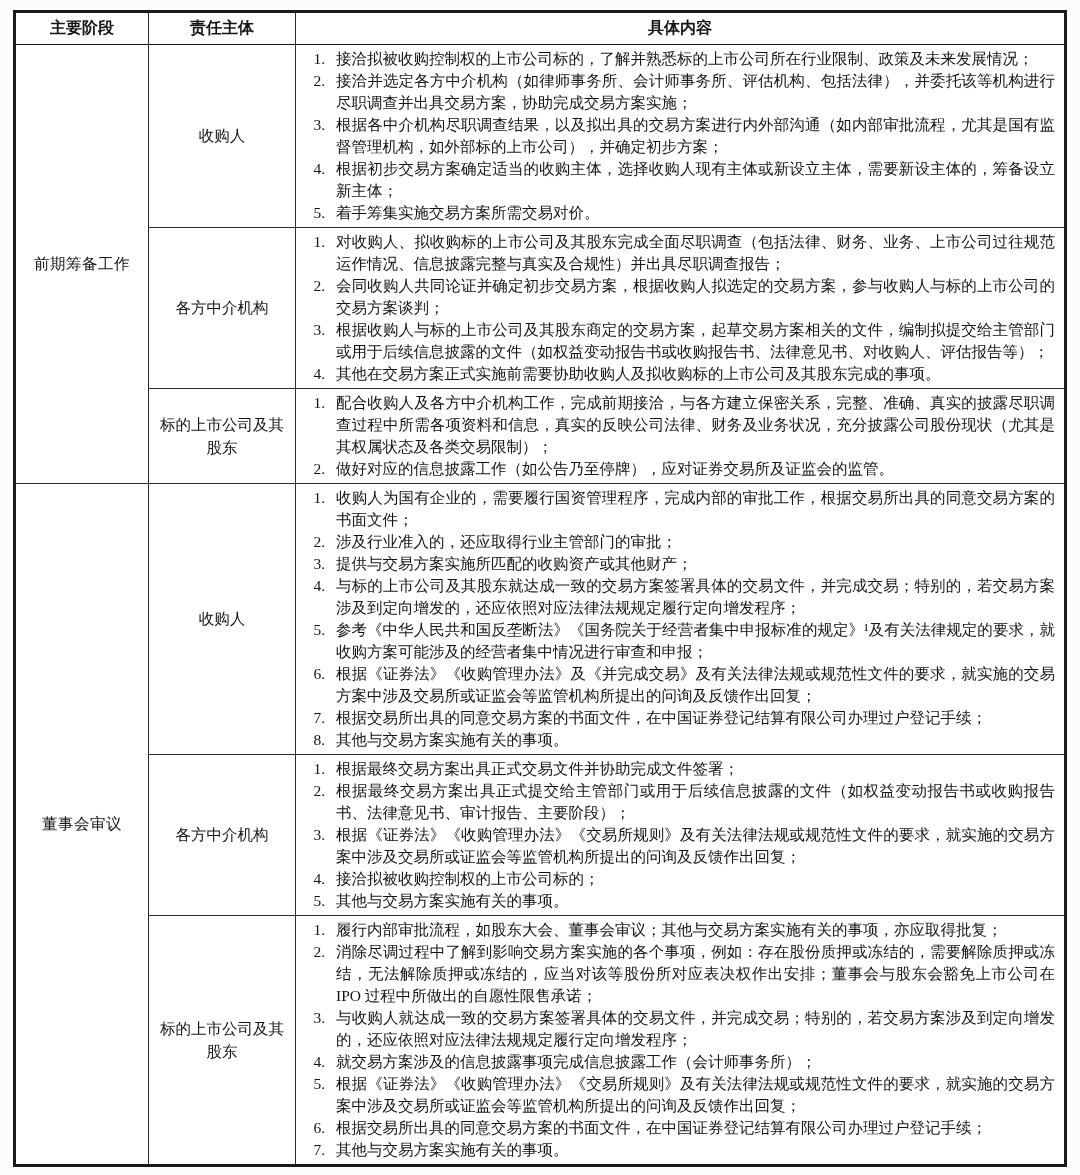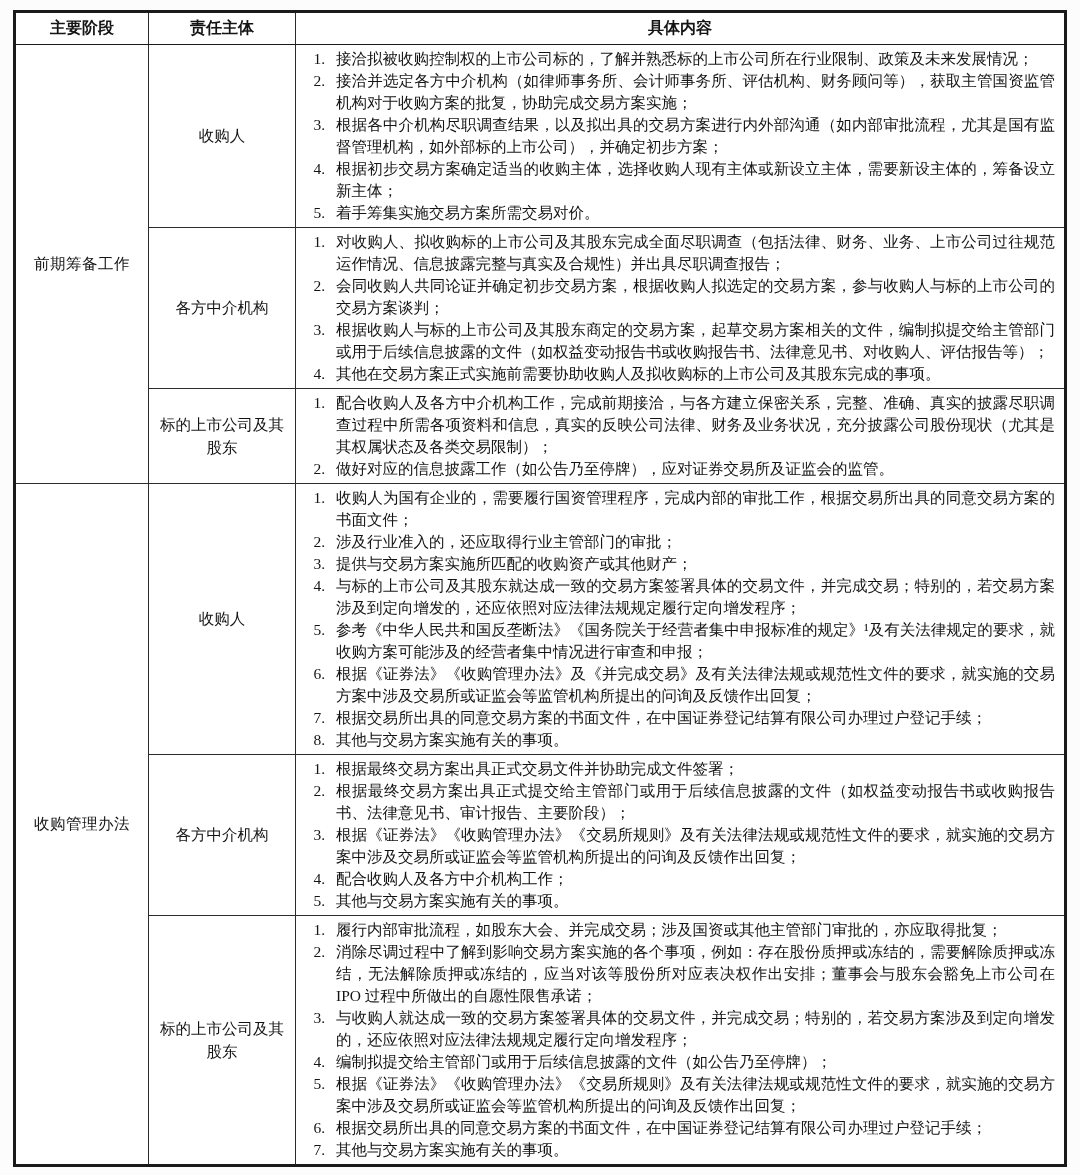--- a/index.html
+++ b/index.html
@@ -83,21 +83,21 @@
         <th>具体内容</th>
       </tr>
     </thead>
     <tbody>
         <tr>
           <td class="phase-cell" rowspan="3">前期筹备工作</td>
           <td class="party-cell">收购人</td>
           <td class="content-cell">
             <ol class="content-list">
               <li>接洽拟被收购控制权的上市公司标的，了解并熟悉标的上市公司所在行业限制、政策及未来发展情况；</li>
-              <li>接洽并选定各方中介机构（如律师事务所、会计师事务所、评估机构、财务顾问等），获取主管国资监管机构对于收购方案的批复，协助完成交易方案实施；</li>
+              <li>接洽并选定各方中介机构（如律师事务所、会计师事务所、评估机构、包括法律），并委托该等机构进行尽职调查并出具交易方案，协助完成交易方案实施；</li>
               <li>根据各中介机构尽职调查结果，以及拟出具的交易方案进行内外部沟通（如内部审批流程，尤其是国有监督管理机构，如外部标的上市公司），并确定初步方案；</li>
               <li>根据初步交易方案确定适当的收购主体，选择收购人现有主体或新设立主体，需要新设主体的，筹备设立新主体；</li>
               <li>着手筹集实施交易方案所需交易对价。</li>
             </ol>
           </td>
         </tr>
         <tr>
           <td class="party-cell">各方中介机构</td>
           <td class="content-cell">
             <ol class="content-list">
@@ -111,21 +111,21 @@
         <tr>
           <td class="party-cell">标的上市公司及其股东</td>
           <td class="content-cell">
             <ol class="content-list">
               <li>配合收购人及各方中介机构工作，完成前期接洽，与各方建立保密关系，完整、准确、真实的披露尽职调查过程中所需各项资料和信息，真实的反映公司法律、财务及业务状况，充分披露公司股份现状（尤其是其权属状态及各类交易限制）；</li>
               <li>做好对应的信息披露工作（如公告乃至停牌），应对证券交易所及证监会的监管。</li>
             </ol>
           </td>
         </tr>
         <tr>
-          <td class="phase-cell" rowspan="3">收购管理办法</td>
+          <td class="phase-cell" rowspan="3">董事会审议</td>
           <td class="party-cell">收购人</td>
           <td class="content-cell">
             <ol class="content-list">
               <li>收购人为国有企业的，需要履行国资管理程序，完成内部的审批工作，根据交易所出具的同意交易方案的书面文件；</li>
               <li>涉及行业准入的，还应取得行业主管部门的审批；</li>
               <li>提供与交易方案实施所匹配的收购资产或其他财产；</li>
               <li>与标的上市公司及其股东就达成一致的交易方案签署具体的交易文件，并完成交易；特别的，若交易方案涉及到定向增发的，还应依照对应法律法规规定履行定向增发程序；</li>
               <li>参考《中华人民共和国反垄断法》《国务院关于经营者集中申报标准的规定》¹及有关法律规定的要求，就收购方案可能涉及的经营者集中情况进行审查和申报；</li>
               <li>根据《证券法》《收购管理办法》及《并完成交易》及有关法律法规或规范性文件的要求，就实施的交易方案中涉及交易所或证监会等监管机构所提出的问询及反馈作出回复；</li>
               <li>根据交易所出具的同意交易方案的书面文件，在中国证券登记结算有限公司办理过户登记手续；</li>
@@ -133,33 +133,33 @@
             </ol>
           </td>
         </tr>
         <tr>
           <td class="party-cell">各方中介机构</td>
           <td class="content-cell">
             <ol class="content-list">
               <li>根据最终交易方案出具正式交易文件并协助完成文件签署；</li>
               <li>根据最终交易方案出具正式提交给主管部门或用于后续信息披露的文件（如权益变动报告书或收购报告书、法律意见书、审计报告、主要阶段）；</li>
               <li>根据《证券法》《收购管理办法》《交易所规则》及有关法律法规或规范性文件的要求，就实施的交易方案中涉及交易所或证监会等监管机构所提出的问询及反馈作出回复；</li>
-              <li>配合收购人及各方中介机构工作；</li>
+              <li>接洽拟被收购控制权的上市公司标的；</li>
               <li>其他与交易方案实施有关的事项。</li>
             </ol>
           </td>
         </tr>
         <tr>
           <td class="party-cell">标的上市公司及其股东</td>
           <td class="content-cell">
             <ol class="content-list">
-              <li>履行内部审批流程，如股东大会、并完成交易；涉及国资或其他主管部门审批的，亦应取得批复；</li>
+              <li>履行内部审批流程，如股东大会、董事会审议；其他与交易方案实施有关的事项，亦应取得批复；</li>
               <li>消除尽调过程中了解到影响交易方案实施的各个事项，例如：存在股份质押或冻结的，需要解除质押或冻结，无法解除质押或冻结的，应当对该等股份所对应表决权作出安排；董事会与股东会豁免上市公司在 IPO 过程中所做出的自愿性限售承诺；</li>
               <li>与收购人就达成一致的交易方案签署具体的交易文件，并完成交易；特别的，若交易方案涉及到定向增发的，还应依照对应法律法规规定履行定向增发程序；</li>
-              <li>编制拟提交给主管部门或用于后续信息披露的文件（如公告乃至停牌）；</li>
+              <li>就交易方案涉及的信息披露事项完成信息披露工作（会计师事务所）；</li>
               <li>根据《证券法》《收购管理办法》《交易所规则》及有关法律法规或规范性文件的要求，就实施的交易方案中涉及交易所或证监会等监管机构所提出的问询及反馈作出回复；</li>
               <li>根据交易所出具的同意交易方案的书面文件，在中国证券登记结算有限公司办理过户登记手续；</li>
               <li>其他与交易方案实施有关的事项。</li>
             </ol>
           </td>
         </tr>
       </tbody>
   </table>
 </div>
 

